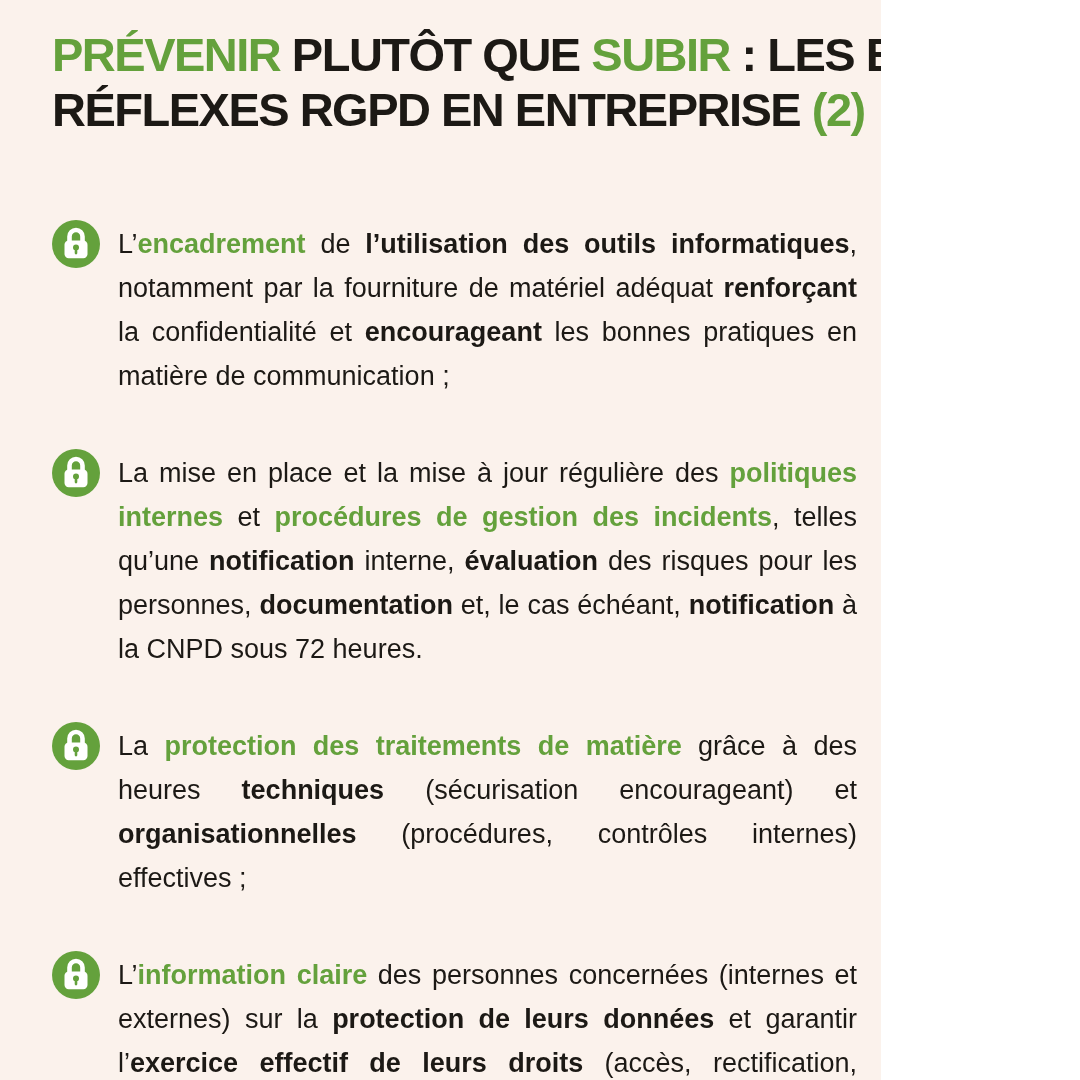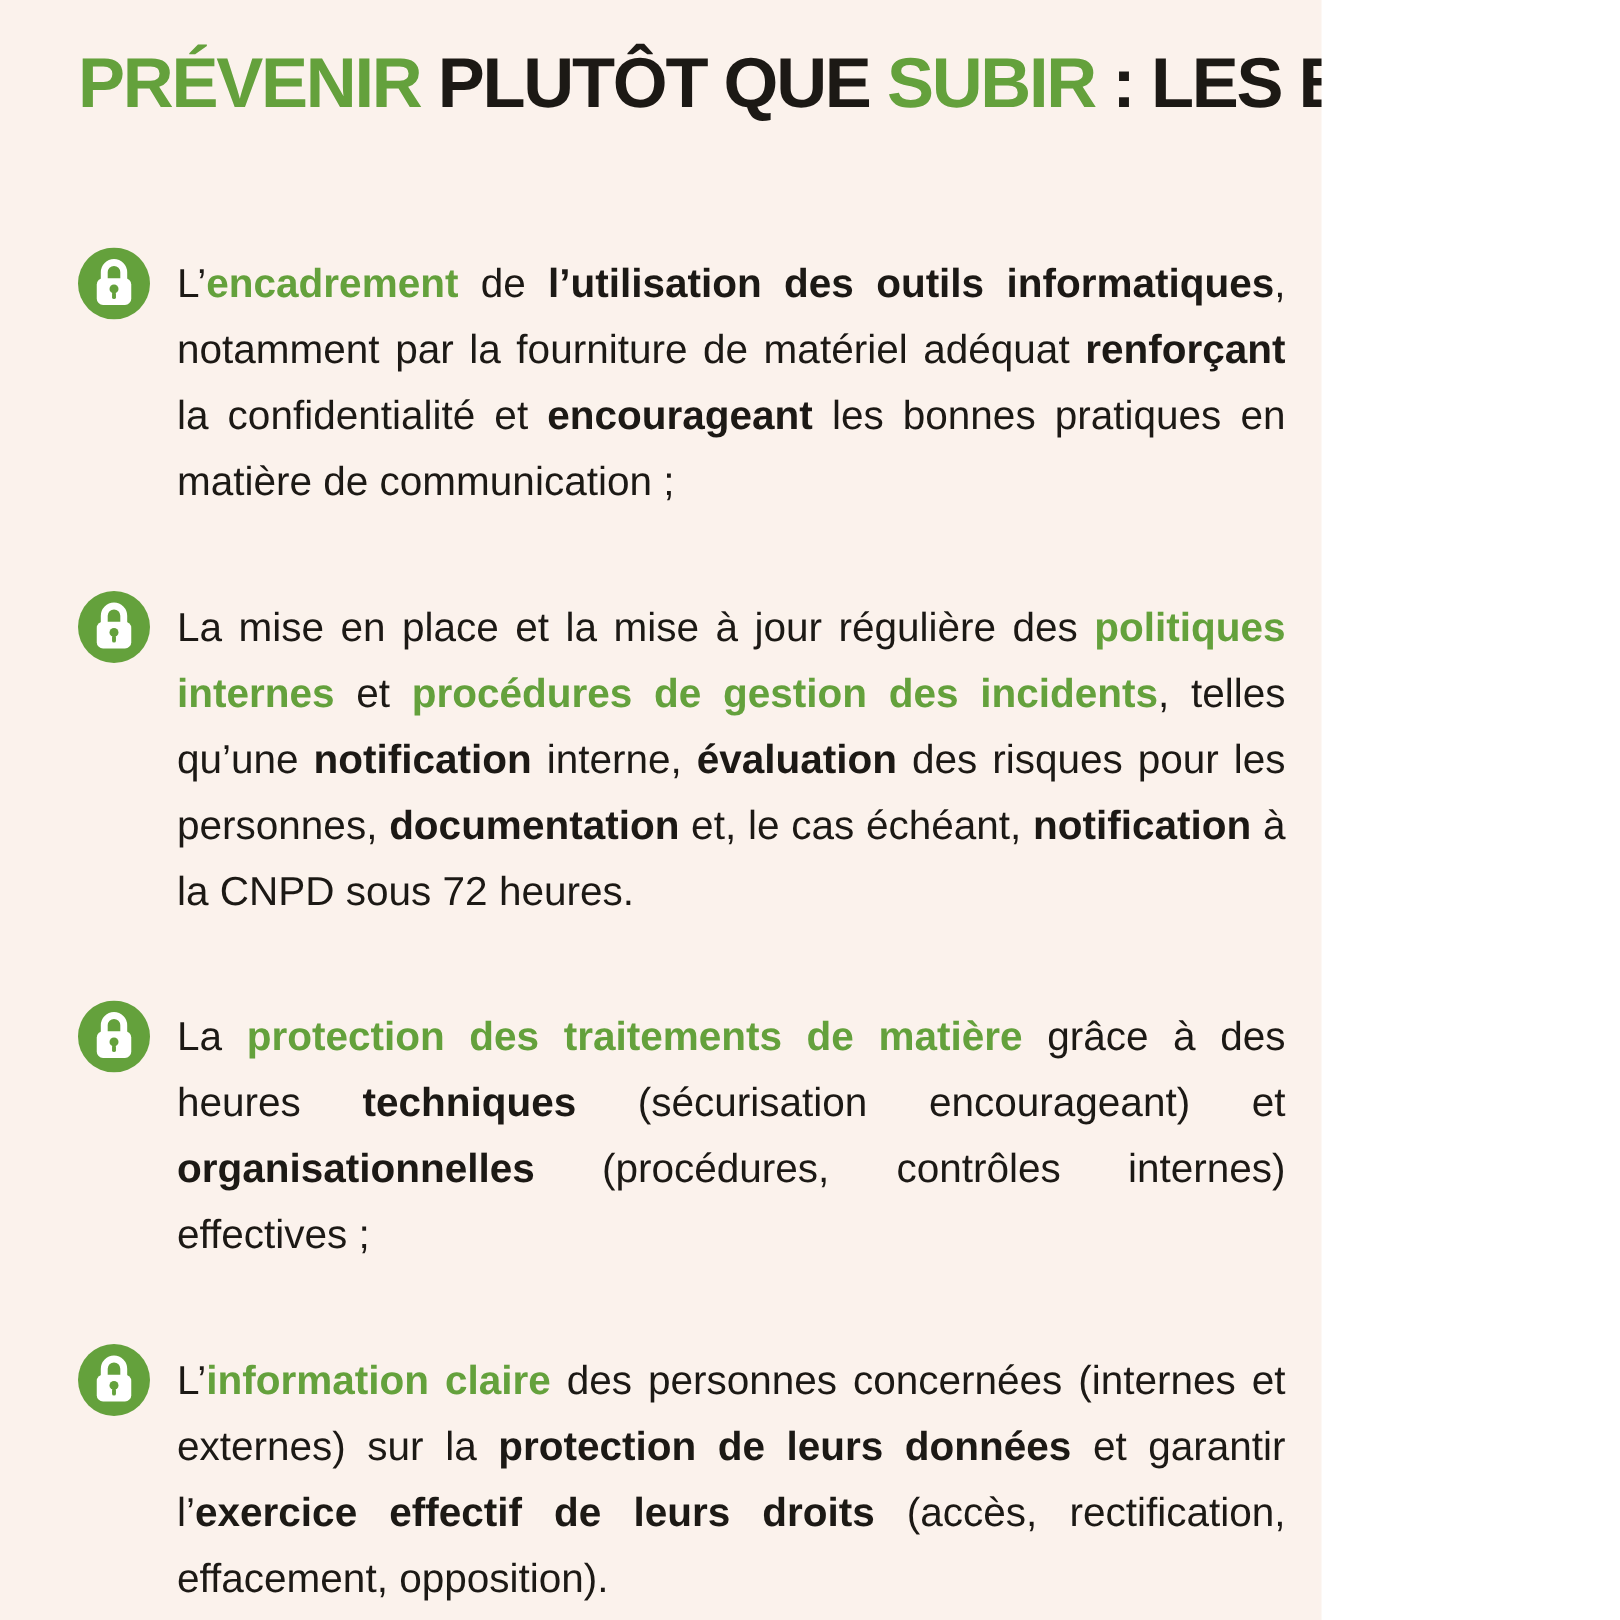--- a/index.html
+++ b/index.html
@@ -53,20 +53,21 @@
   }
   .seg.b{font-weight:700;}
   .seg.gb{font-weight:700;color:var(--green,#64A13C);}
 </style>
 </head>
 <body>
 
 <div class="page">
   <h1 class="title">
     <div class="title-line"><span class="seg c-green">PRÉVENIR</span><span class="seg c-dark"> PLUTÔT QUE </span><span class="seg c-green">SUBIR</span><span class="seg c-dark"> : LES BONS</span></div>
+    <div class="title-line"><span class="seg c-dark">RÉFLEXES RGPD EN ENTREPRISE </span><span class="seg c-green">(2)</span></div>
   </h1>
   <section class="bullets">
       <div class="bullet">
   <span class="lock-wrap">
     <svg viewBox="0 0 48 48" aria-hidden="true">
       <circle cx="24" cy="24" r="24" fill="currentColor"></circle>
       <path d="M17.5 23 V16.5 a6.5 6.5 0 0 1 13 0 V23" fill="none" stroke="#FFFFFF" stroke-width="4.6" stroke-linecap="round"></path>
       <rect x="12.5" y="20.5" width="23" height="17.8" rx="4.2" fill="#FFFFFF"></rect>
       <circle cx="24" cy="27.6" r="3" fill="currentColor"></circle>
       <rect x="22.7" y="29.6" width="2.6" height="4.8" rx="1.3" fill="currentColor"></rect>

